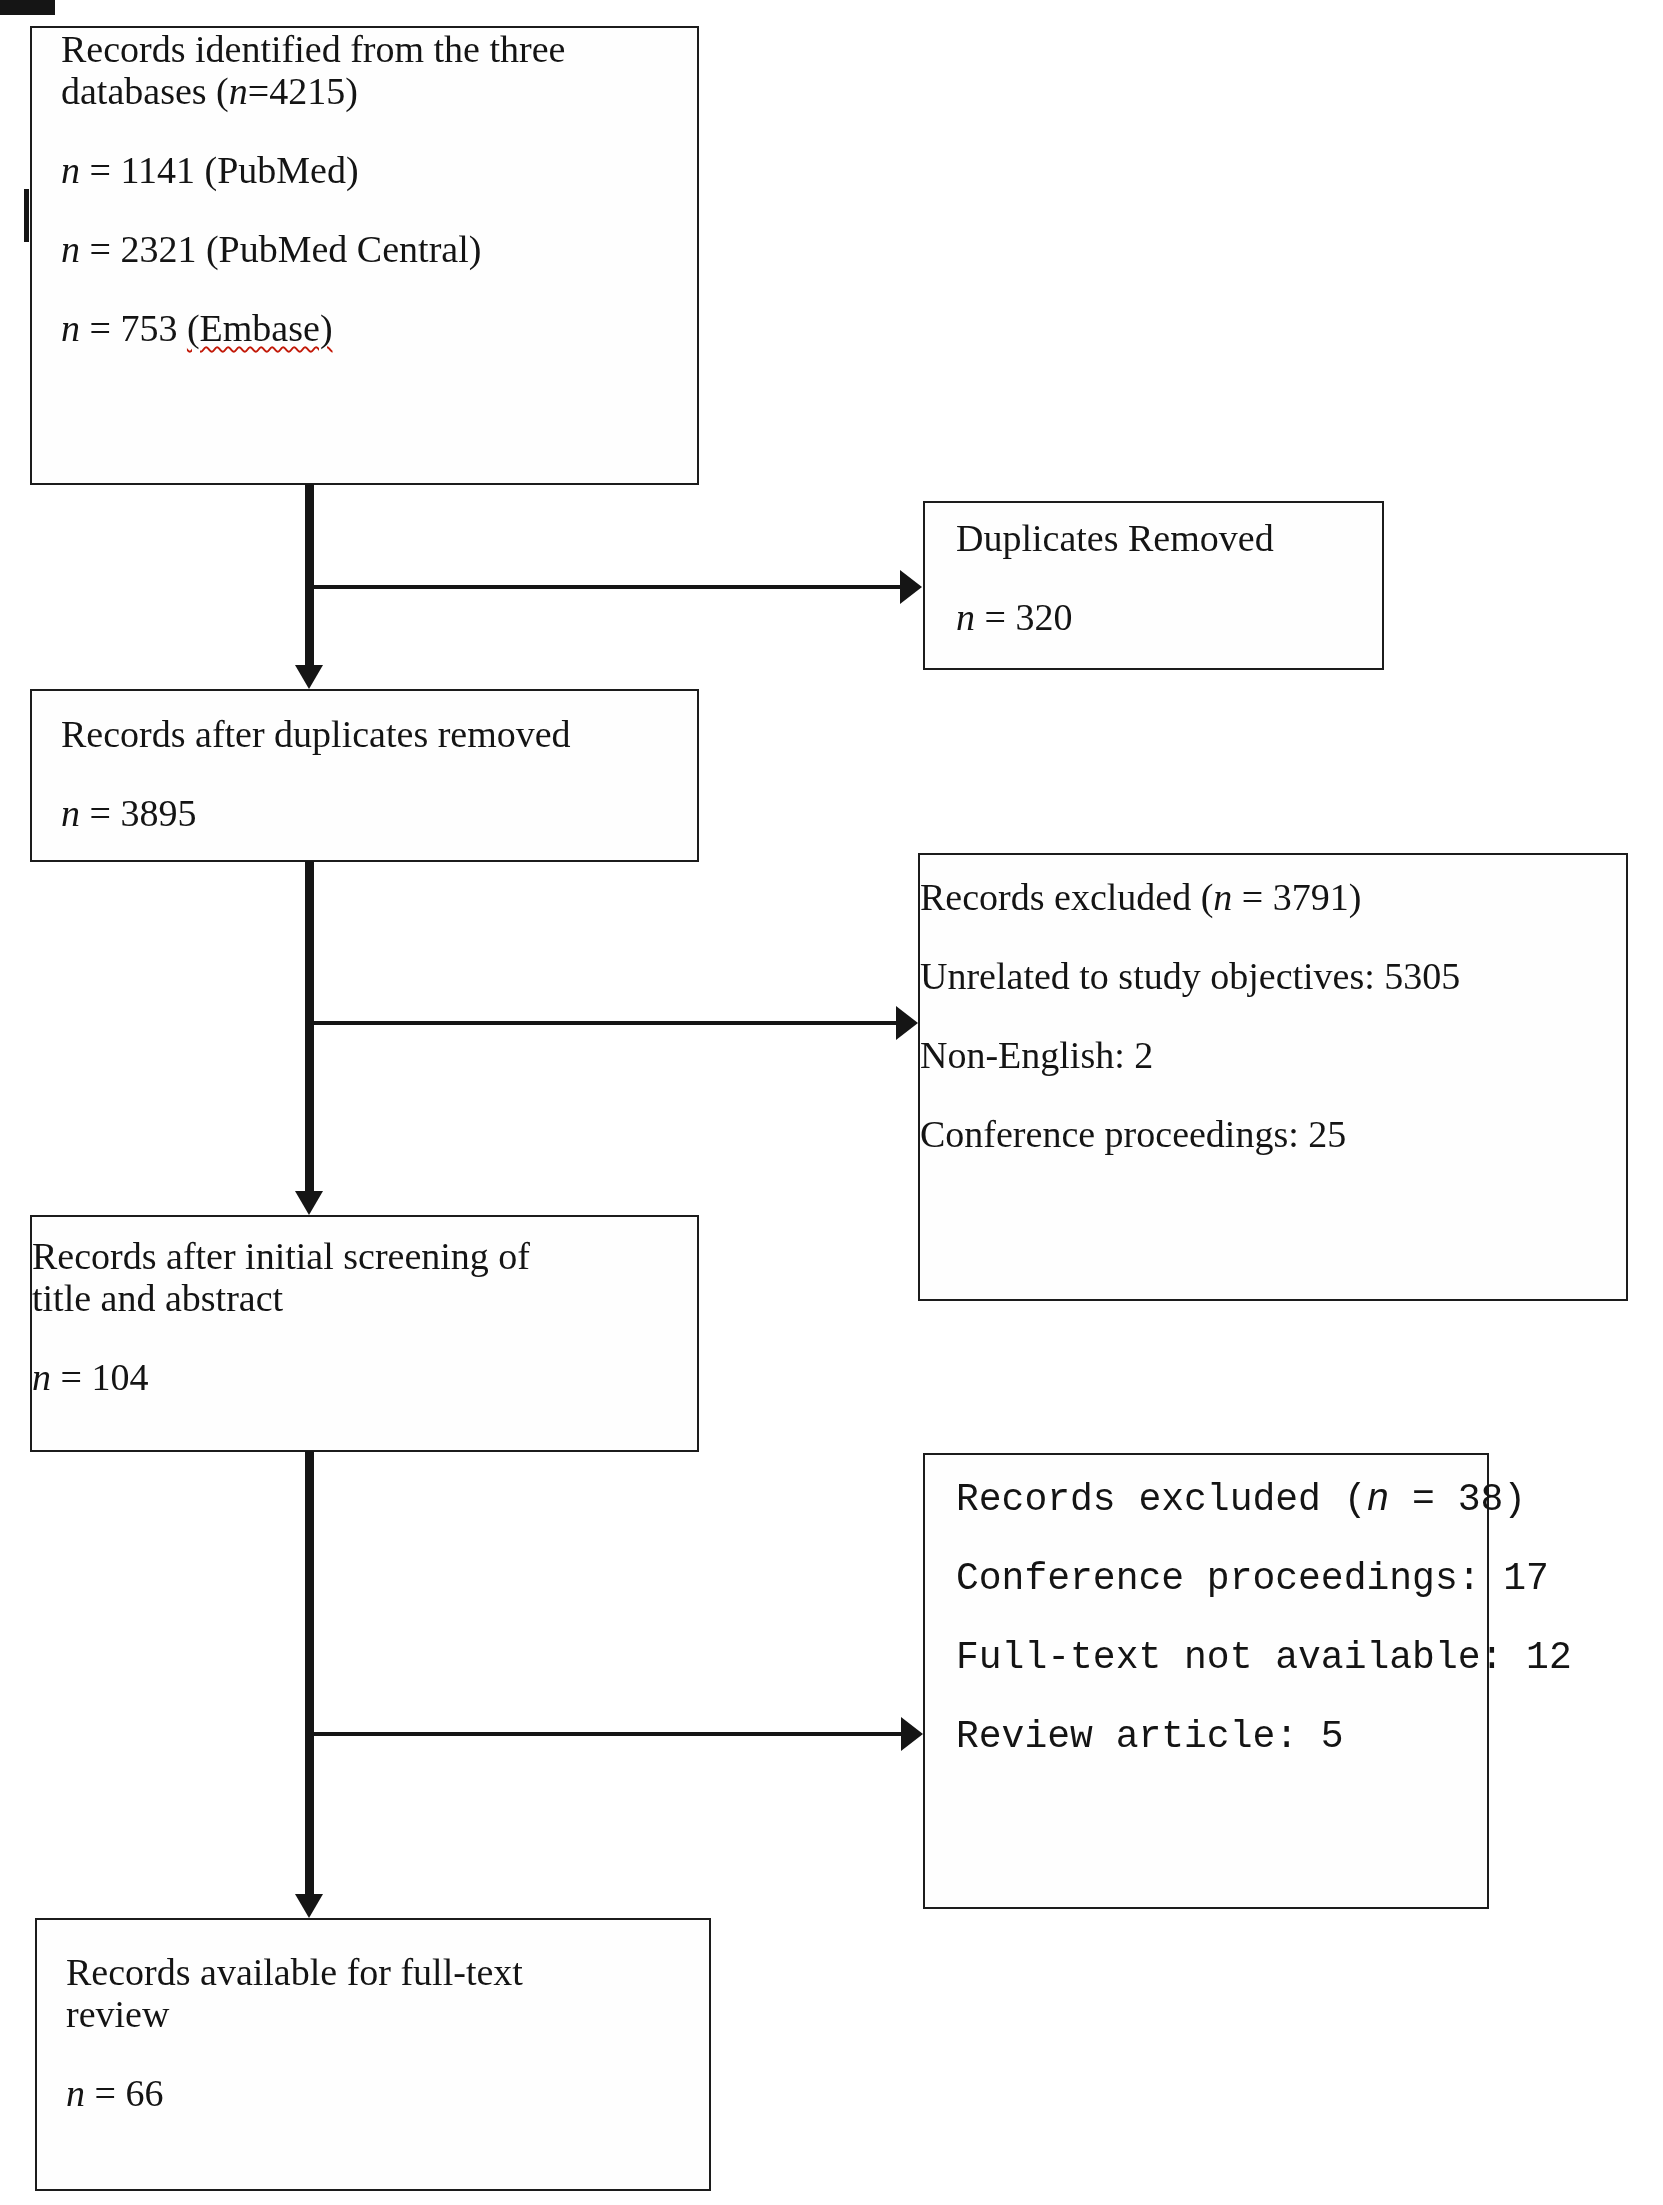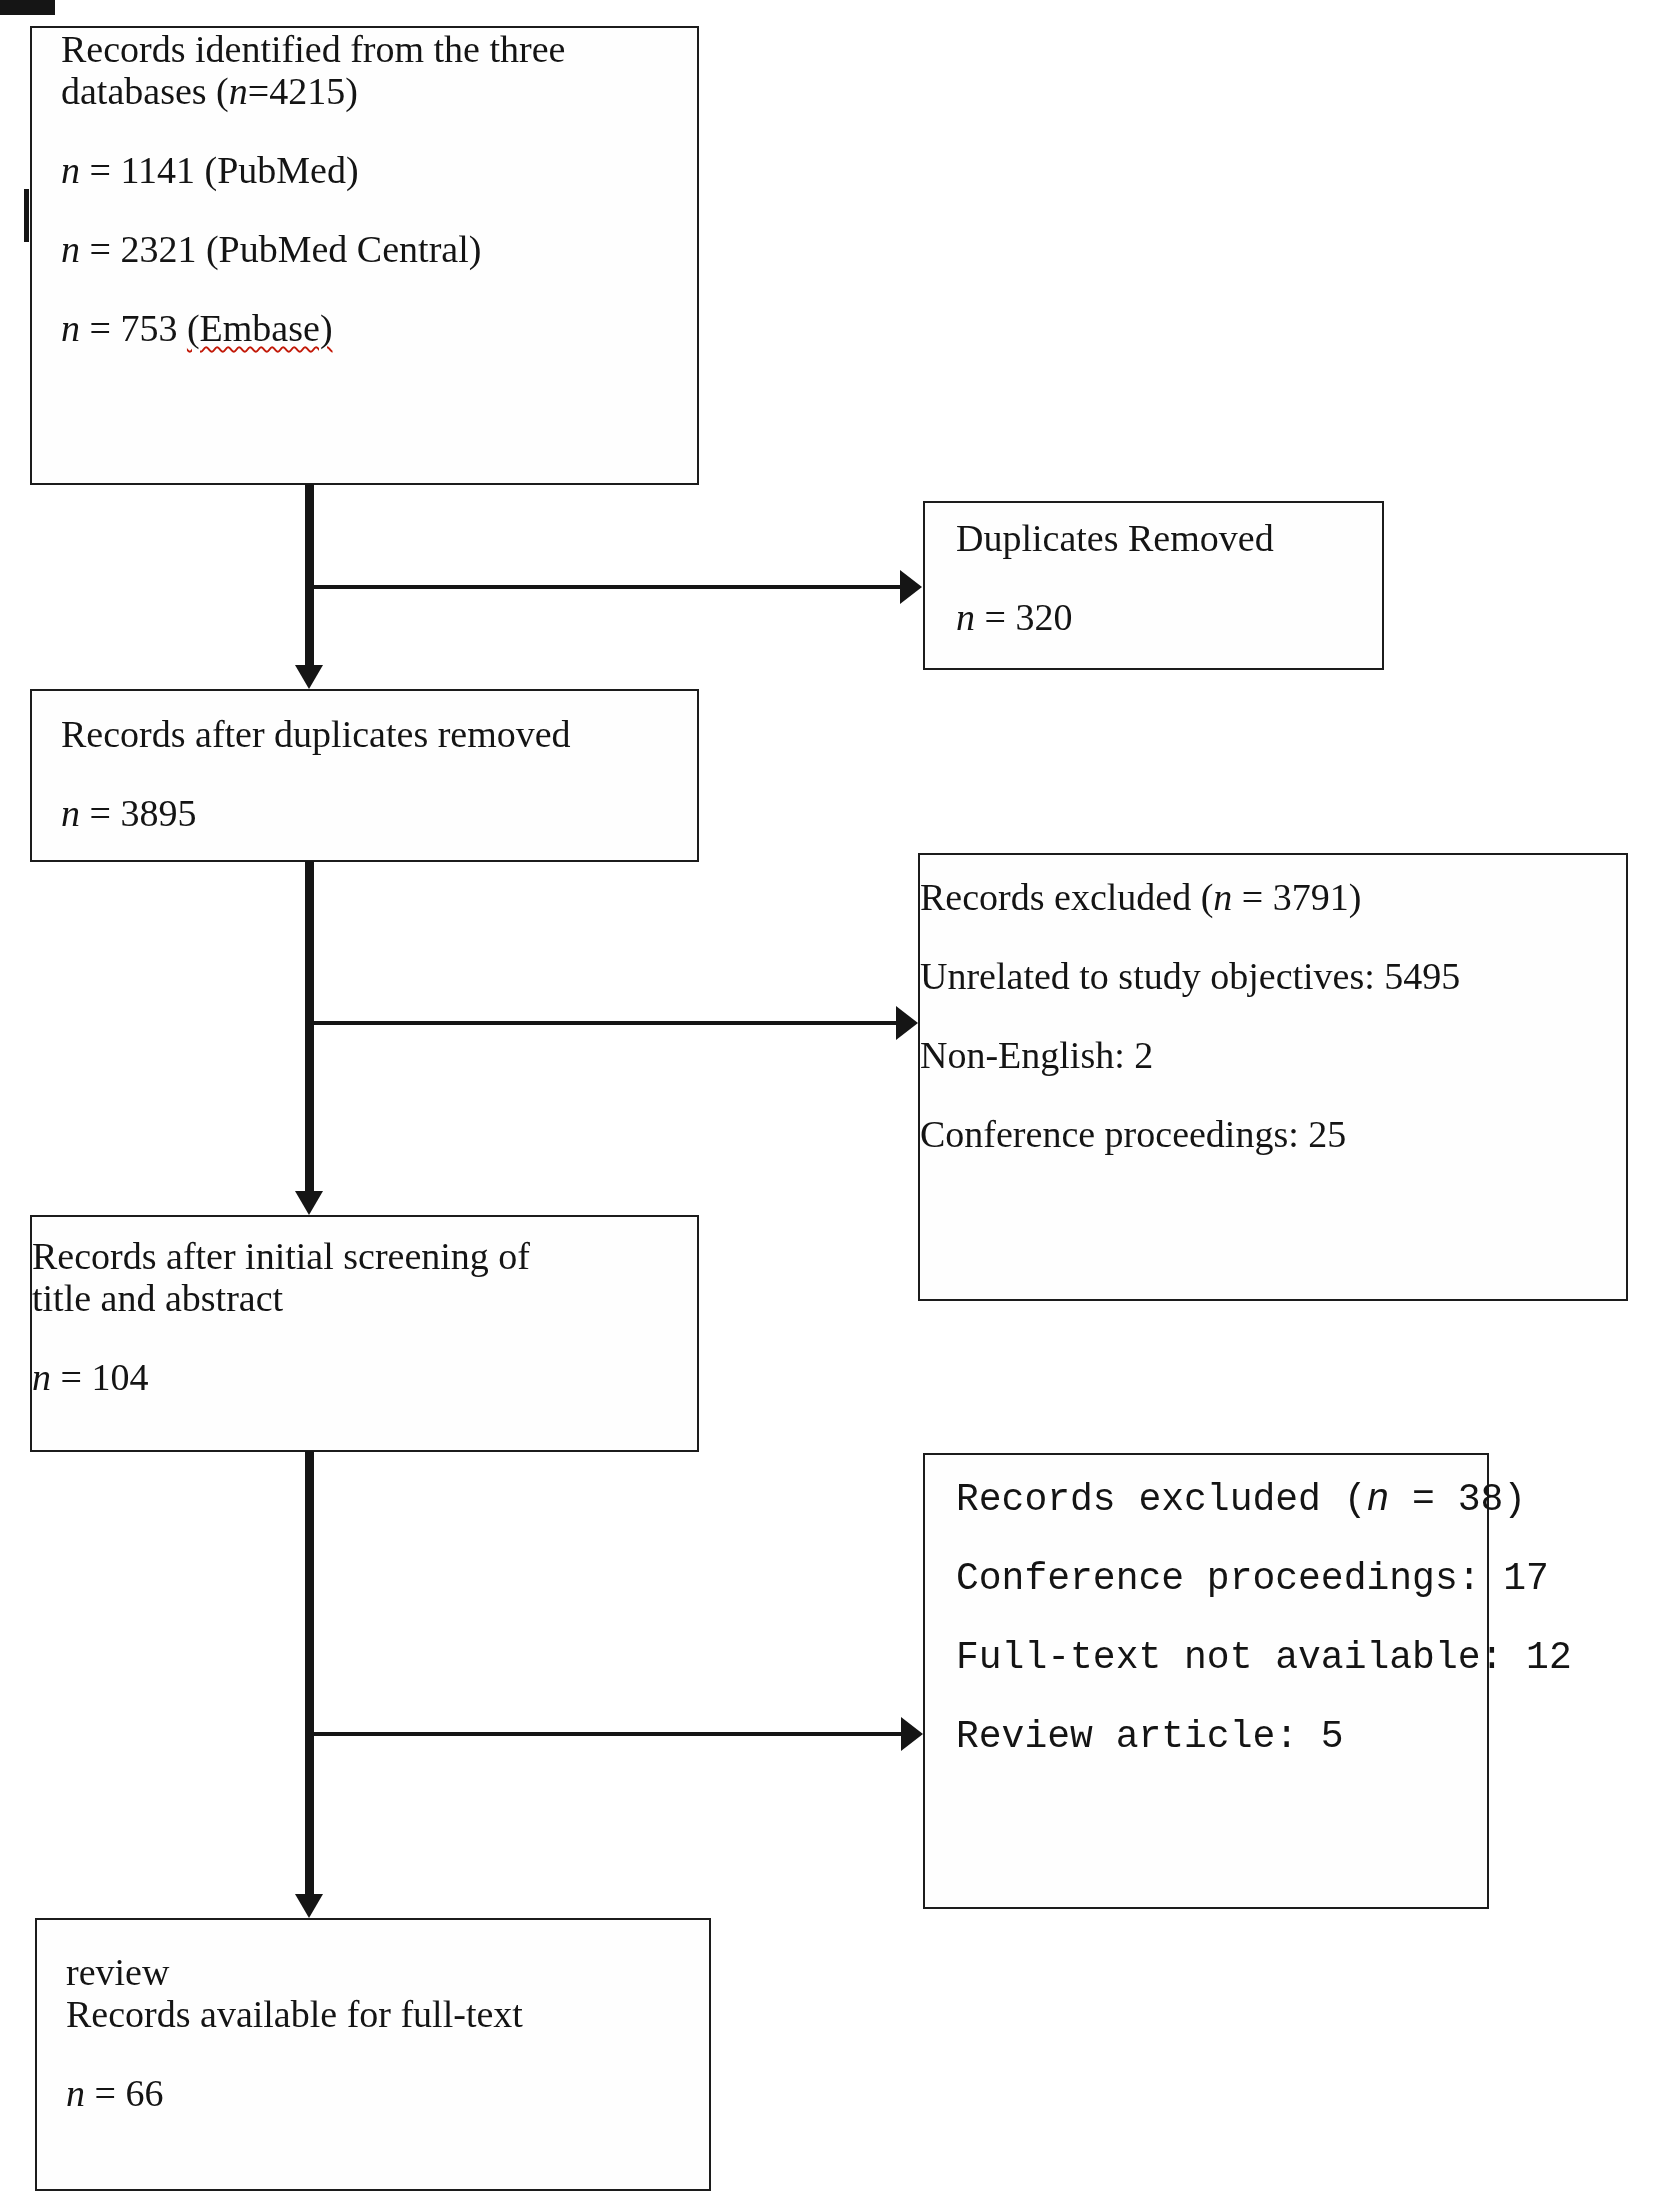--- a/index.html
+++ b/index.html
@@ -59,38 +59,38 @@
     <div class="flow-box" style="left: 923px; top: 501px; width: 461px; height: 169px; padding-top: 14px; padding-left: 31px;">
       <div class="line"><span class="seg">Duplicates Removed</span></div>
       <div class="line gap"><span class="seg italic">n</span><span class="seg"> = 320</span></div>
     </div>
     <div class="flow-box" style="left: 30px; top: 689px; width: 669px; height: 173px; padding-top: 22px; padding-left: 29px;">
       <div class="line"><span class="seg">Records after duplicates removed</span></div>
       <div class="line gap"><span class="seg italic">n</span><span class="seg"> = 3895</span></div>
     </div>
     <div class="flow-box" style="left: 918px; top: 853px; width: 710px; height: 448px; padding-top: 21px; ">
       <div class="line"><span class="seg">Records excluded (</span><span class="seg italic">n</span><span class="seg"> = 3791)</span></div>
-      <div class="line gap"><span class="seg">Unrelated to study objectives: 5495</span></div>
+      <div class="line gap"><span class="seg">Unrelated to study objectives: 5305</span></div>
       <div class="line gap"><span class="seg">Non-English: 2</span></div>
       <div class="line gap"><span class="seg">Conference proceedings: 25</span></div>
     </div>
     <div class="flow-box" style="left: 30px; top: 1215px; width: 669px; height: 237px; padding-top: 18px; ">
       <div class="line"><span class="seg">Records after initial screening of</span></div>
       <div class="line"><span class="seg">title and abstract</span></div>
       <div class="line gap"><span class="seg italic">n</span><span class="seg"> = 104</span></div>
     </div>
     <div class="flow-box" style="left: 923px; top: 1453px; width: 566px; height: 456px; padding-top: 23.6px; padding-left: 31px; font-family: Liberation Mono, monospace;">
       <div class="line"><span class="seg">Records excluded (</span><span class="seg italic">n</span><span class="seg"> = 38)</span></div>
       <div class="line gap"><span class="seg">Conference proceedings: 17</span></div>
       <div class="line gap"><span class="seg">Full-text not available: 12</span></div>
       <div class="line gap"><span class="seg">Review article: 5</span></div>
     </div>
     <div class="flow-box" style="left: 35px; top: 1918px; width: 676px; height: 273px; padding-top: 30.5px; padding-left: 29px;">
+      <div class="line"><span class="seg">Records available for full-text</span></div>
       <div class="line"><span class="seg">review</span></div>
-      <div class="line"><span class="seg">Records available for full-text</span></div>
       <div class="line gap"><span class="seg italic">n</span><span class="seg"> = 66</span></div>
     </div>
     <div class="vline" style="left: 305px; top: 484px; width: 9px; height: 184px;"></div>
     <div class="arrow down" style="left: 295px; top: 665px;"></div>
     <div class="vline" style="left: 305px; top: 861px; width: 9px; height: 334px;"></div>
     <div class="arrow down" style="left: 295px; top: 1191px;"></div>
     <div class="vline" style="left: 305px; top: 1451px; width: 9px; height: 447px;"></div>
     <div class="arrow down" style="left: 295px; top: 1894px;"></div>
     <div class="hline" style="left: 309px; top: 585px; width: 594px; height: 4.2px;"></div>
     <div class="arrow right" style="left: 900px; top: 570px;"></div>

